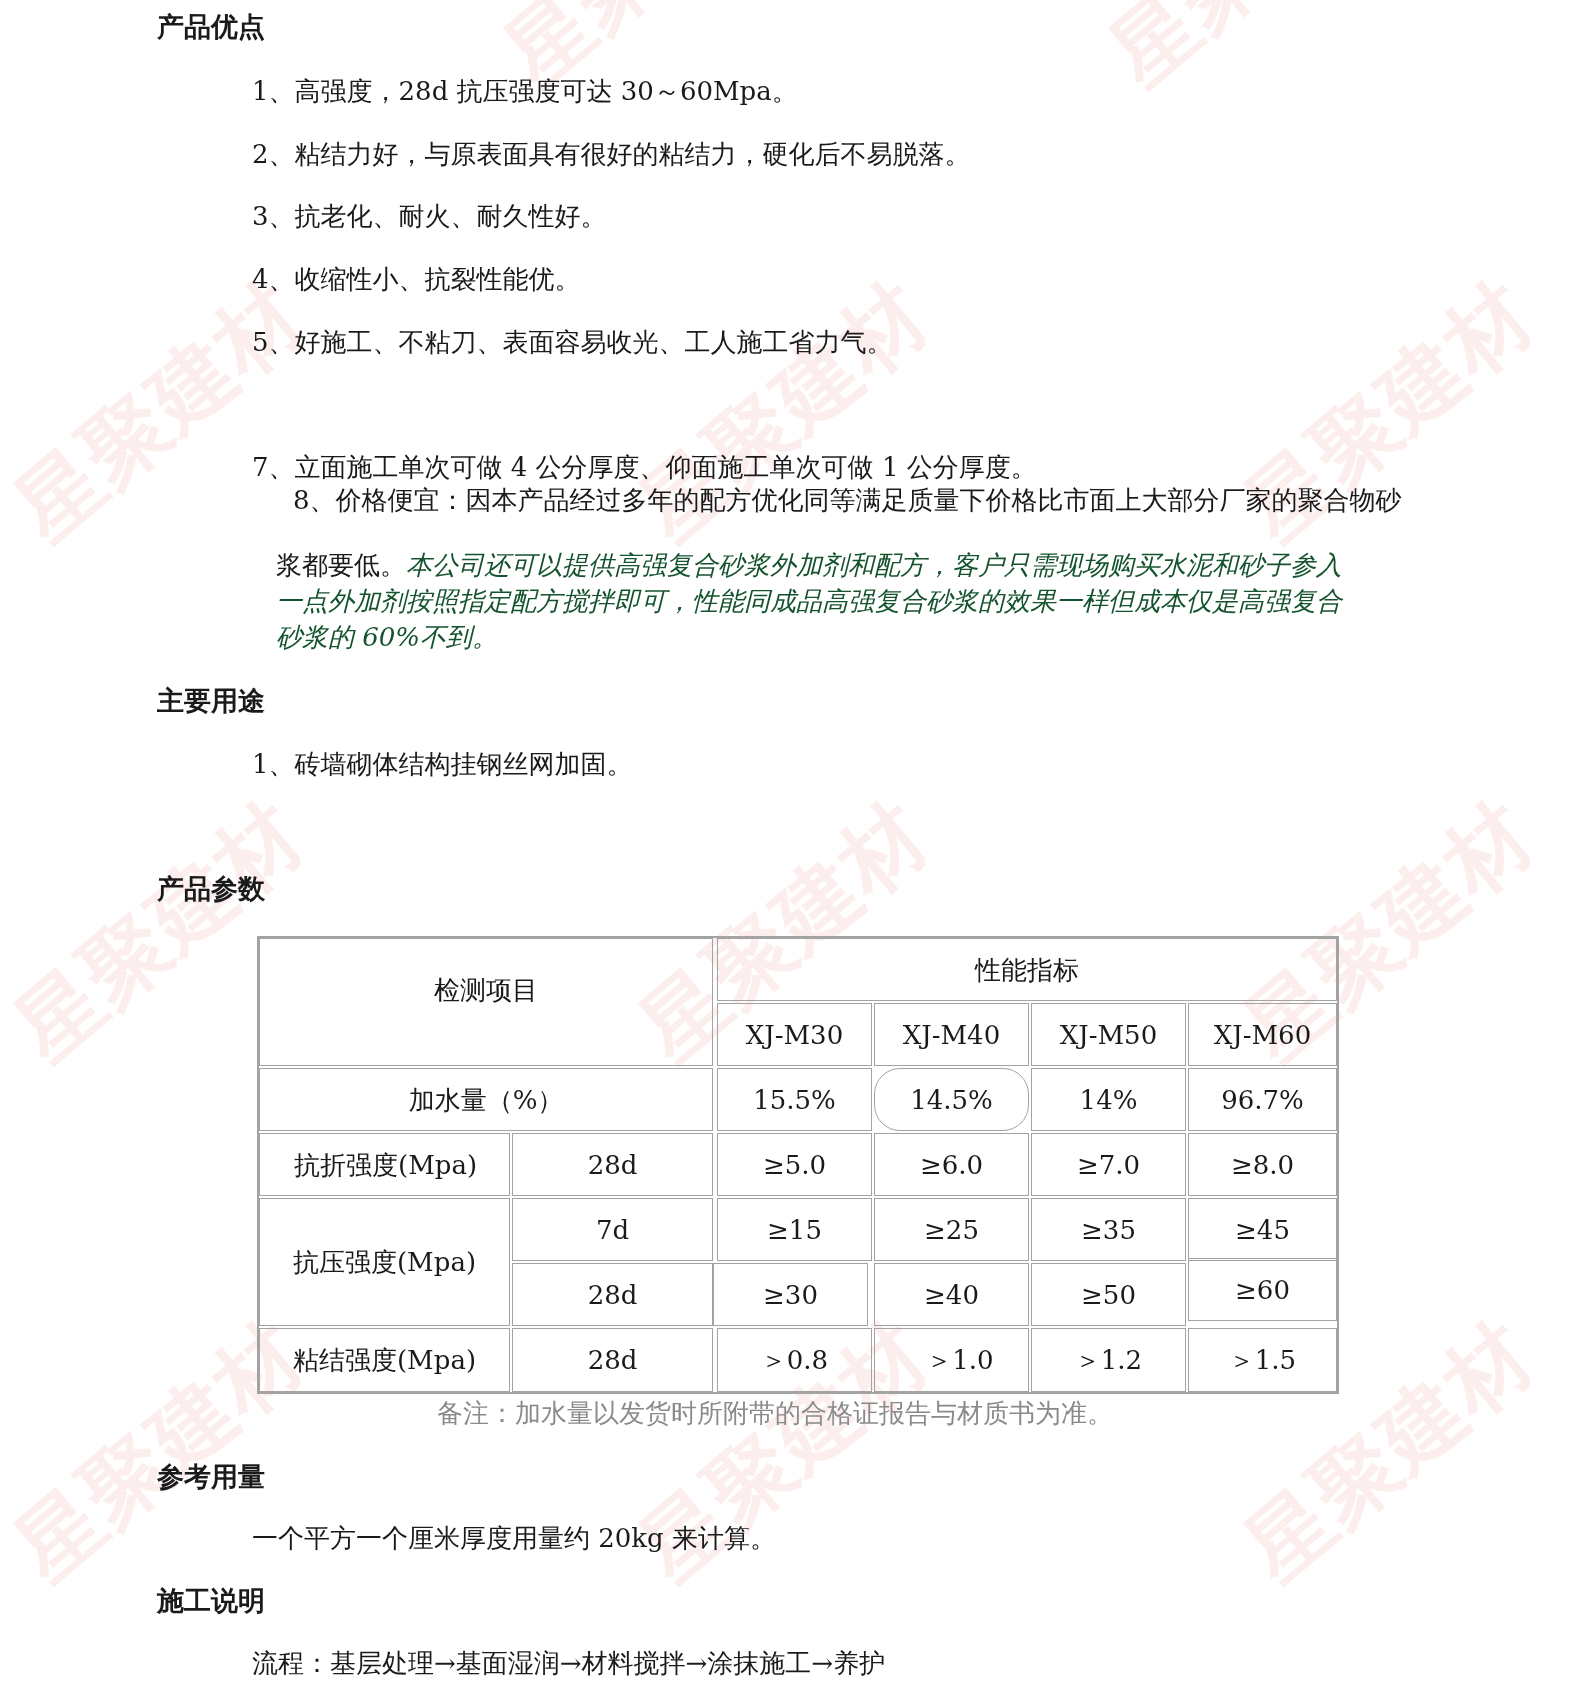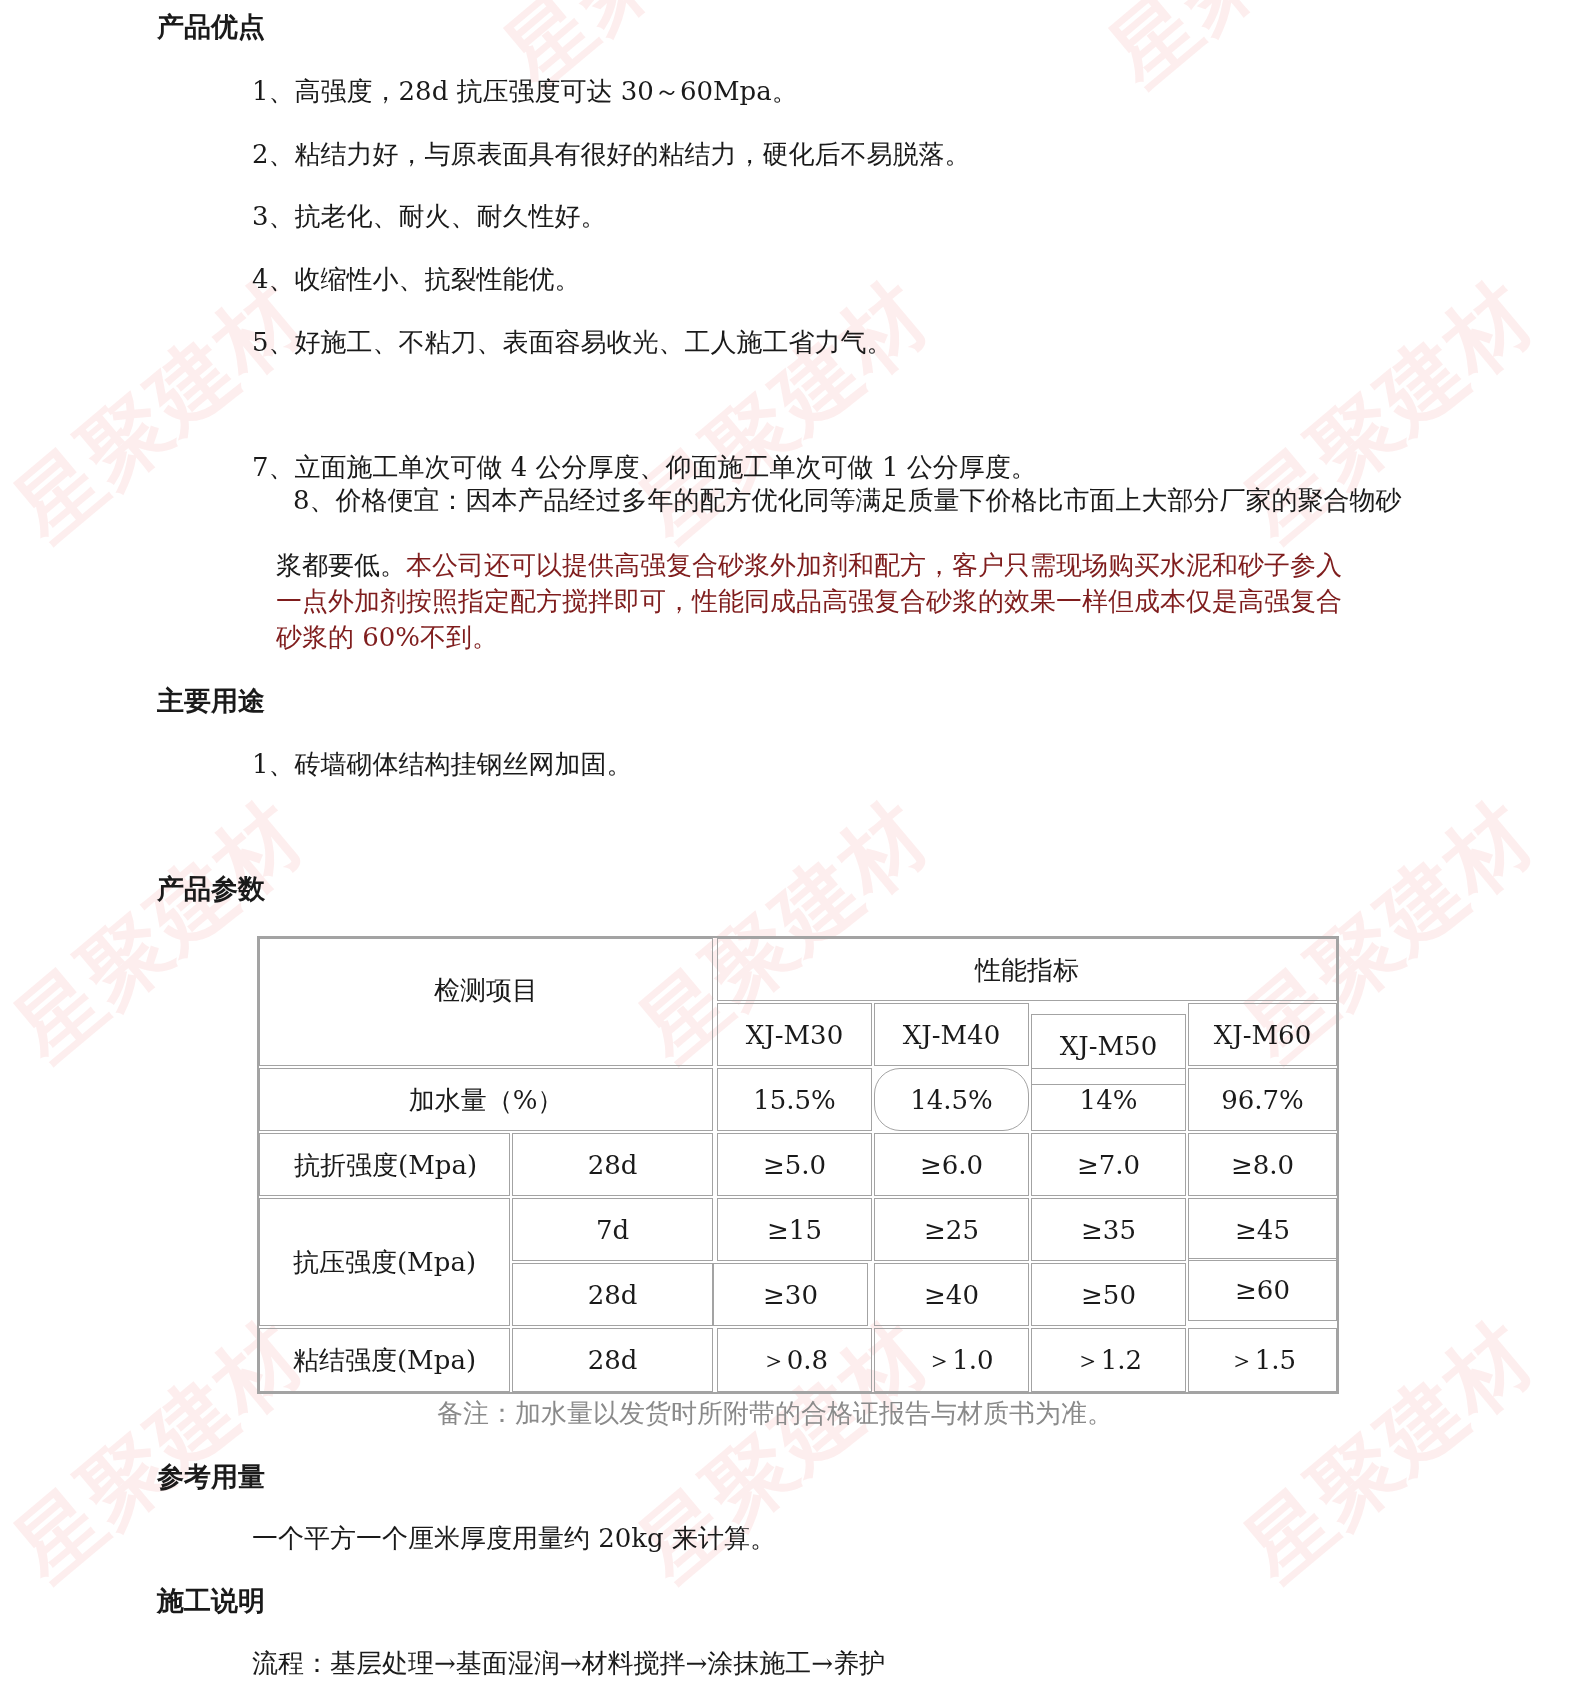--- a/index.html
+++ b/index.html
@@ -14,21 +14,21 @@
     font-family:"DejaVu Sans","Liberation Sans",sans-serif;
     font-size:84px; font-weight:bold; letter-spacing:2px;
     color:rgba(240,120,120,0.13);
     transform:rotate(-40deg); transform-origin:center center; white-space:nowrap;
   }
   .content { position:absolute; inset:0; z-index:1; }
   .abs { position:absolute; white-space:nowrap; }
   .h { left:157px; font-size:27px; font-weight:bold; line-height:32px; }
   .item { left:252px; font-size:26px; line-height:32px; }
   .wrap { left:276px; font-size:26px; line-height:32px; }
-  .red { color:#7f1d1d; }
+  .red { color:#14532d;font-style:italic; }
   .note { font-size:26px; line-height:32px; color:#8a8a8a; }
   
   .ptable { position:absolute; left:257px; top:936px; width:1082px; height:458px; }
   .cell {
     position:absolute; box-sizing:border-box; border:1px solid #a3a3a3;
     font-size:26px; line-height:30px; text-align:center; padding-top:16px;
     background:transparent;
   }
   .outer { position:absolute; inset:0; border:2px solid #a3a3a3; box-sizing:border-box; }
 </style>
@@ -73,21 +73,21 @@
 
   <div class="abs h" style="top:873px;">产品参数</div>
 
   <div class="ptable">
     <div class="outer"></div>
 
     <div class="cell" style="left:2px;top:2px;width:454px;height:128px;padding-top:36px;">检测项目</div>
     <div class="cell" style="left:460px;top:2px;width:620px;height:63px;">性能指标</div>
     <div class="cell" style="left:460px;top:67px;width:155px;height:63px;">XJ-M30</div>
     <div class="cell" style="left:617px;top:67px;width:155px;height:63px;">XJ-M40</div>
-    <div class="cell" style="left:774px;top:67px;width:155px;height:71px;margin-top:11px;">XJ-M50</div>
+    <div class="cell" style="left:774px;top:67px;width:155px;height:63px;">XJ-M50</div>
     <div class="cell" style="left:931px;top:67px;width:149px;height:63px;">XJ-M60</div>
 
     <div class="cell" style="left:2px;top:132px;width:454px;height:63px;">加水量（%）</div>
     <div class="cell" style="left:460px;top:132px;width:155px;height:63px;">15.5%</div>
     <div class="cell" style="left:617px;top:132px;width:155px;height:63px;border-radius:26px;">14.5%</div>
     <div class="cell" style="left:774px;top:132px;width:155px;height:63px;">14%</div>
     <div class="cell" style="left:931px;top:132px;width:149px;height:63px;">96.7%</div>
 
     <div class="cell" style="left:2px;top:197px;width:251px;height:63px;text-align:left;padding-left:34px;">抗折强度(Mpa)</div>
     <div class="cell" style="left:255px;top:197px;width:201px;height:63px;">28d</div>

